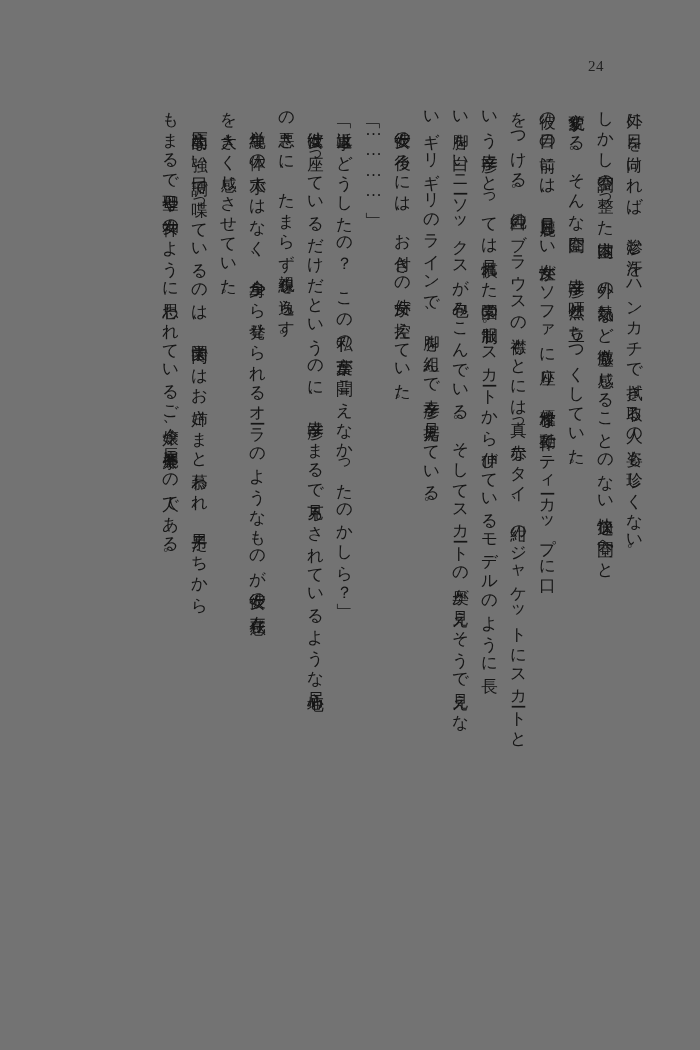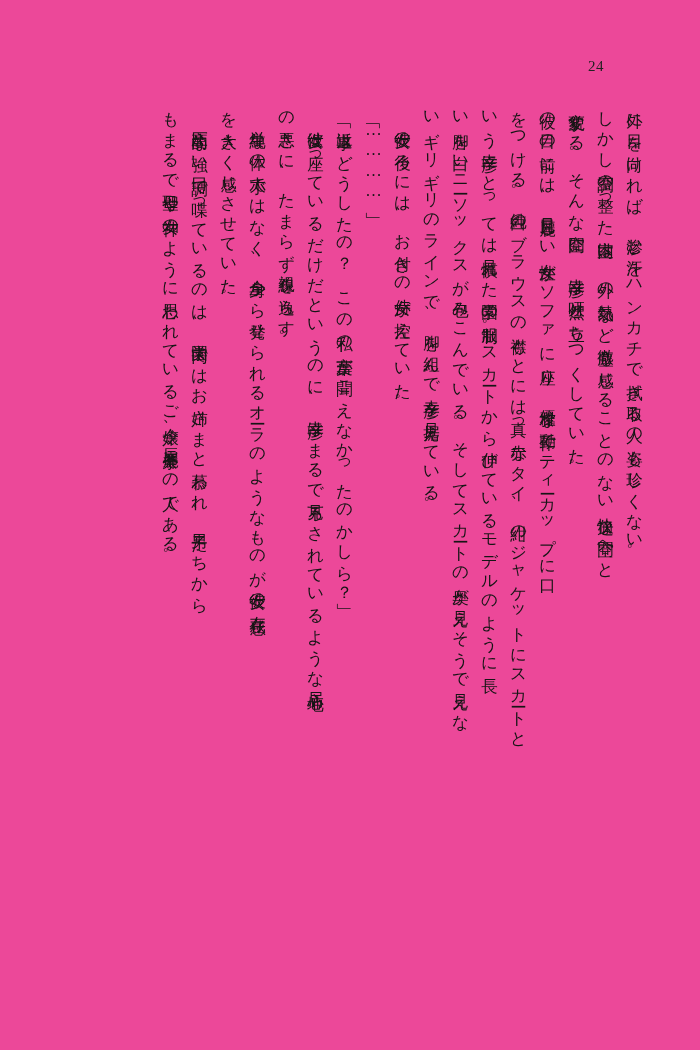--- a/index.html
+++ b/index.html
@@ -8,21 +8,21 @@
     background: #ffffff;
   }
   body {
     font-family: "Liberation Serif", "DejaVu Serif", serif;
     color: #1a1a1a;
   }
   #page {
     position: relative;
     width: 700px;
     height: 1050px;
-    background: #ec4899;
+    background: #737373;
     overflow: hidden;
   }
   #page-number {
     position: absolute;
     top: 58px;
     right: 96px;
     font-size: 15px;
     letter-spacing: 0.5px;
     color: #222;
   }

